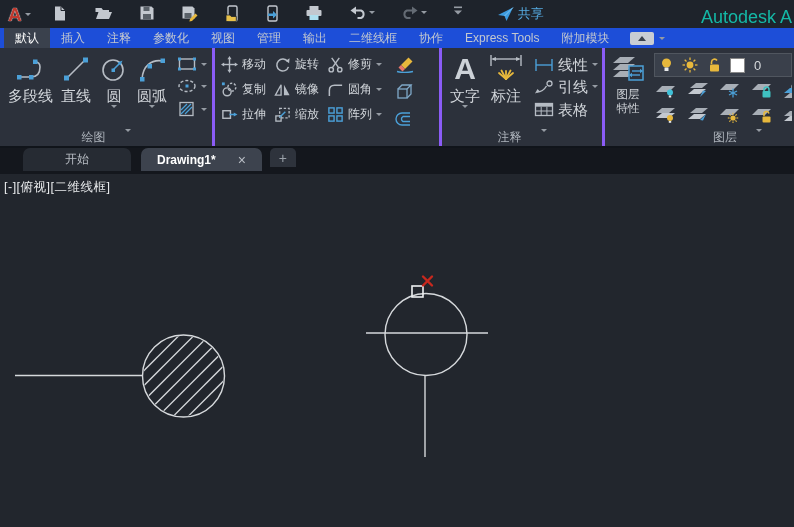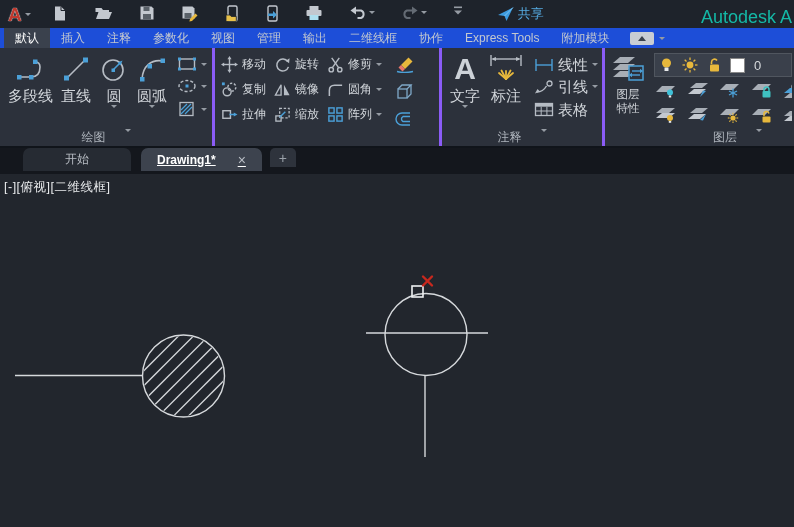--- a/index.html
+++ b/index.html
@@ -43,21 +43,21 @@
   .layercombo{height:22px;background:#3a404b;border:1px solid #50565f;display:flex;align-items:center;gap:9px;padding:0 5px;overflow:hidden;}
   .layercombo .lname{font-size:13px;color:#d6d9dc;}
   .swatch{width:13px;height:13px;background:#ffffff;border:1px solid #888;}
   .toolrow{display:flex;align-items:center;gap:8px;height:22px;overflow:hidden;}
   .twoline{font-size:11.5px;color:#d2d6db;text-align:center;line-height:1.25;}
 
   
   .filetabs{height:26px;background:#14171d;display:flex;align-items:flex-start;padding-left:23px;}
   .ftab{height:23px;display:flex;align-items:center;font-size:12px;border-radius:7px 7px 0 0;}
   .ftab.start{background:#262b33;color:#b9bec5;width:108px;justify-content:center;}
-  .ftab.activeft{background:#3d434e;color:#ffffff;font-weight:bold;padding:0 16px;gap:22px;margin-left:10px;text-decoration:underline;}
+  .ftab.activeft{background:#3d434e;color:#ffffff;font-weight:bold;padding:0 16px;gap:22px;margin-left:10px;}
   .ftab .close{color:#b9bec5;font-weight:normal;font-size:14px;}
   .addtab{width:26px;height:19px;background:#2e333c;border-radius:5px 5px 0 0;color:#9ba1a9;display:flex;align-items:center;justify-content:center;font-size:14px;margin-left:8px;}
 
   
   .canvas{position:relative;height:352px;background:#22262d;}
   .vplabel{position:absolute;left:4px;top:5px;color:#e8eaec;font-size:12.5px;letter-spacing:0.5px;}
   .drawing{position:absolute;left:0;top:0;}
 </style>
 </head>
 <body>

